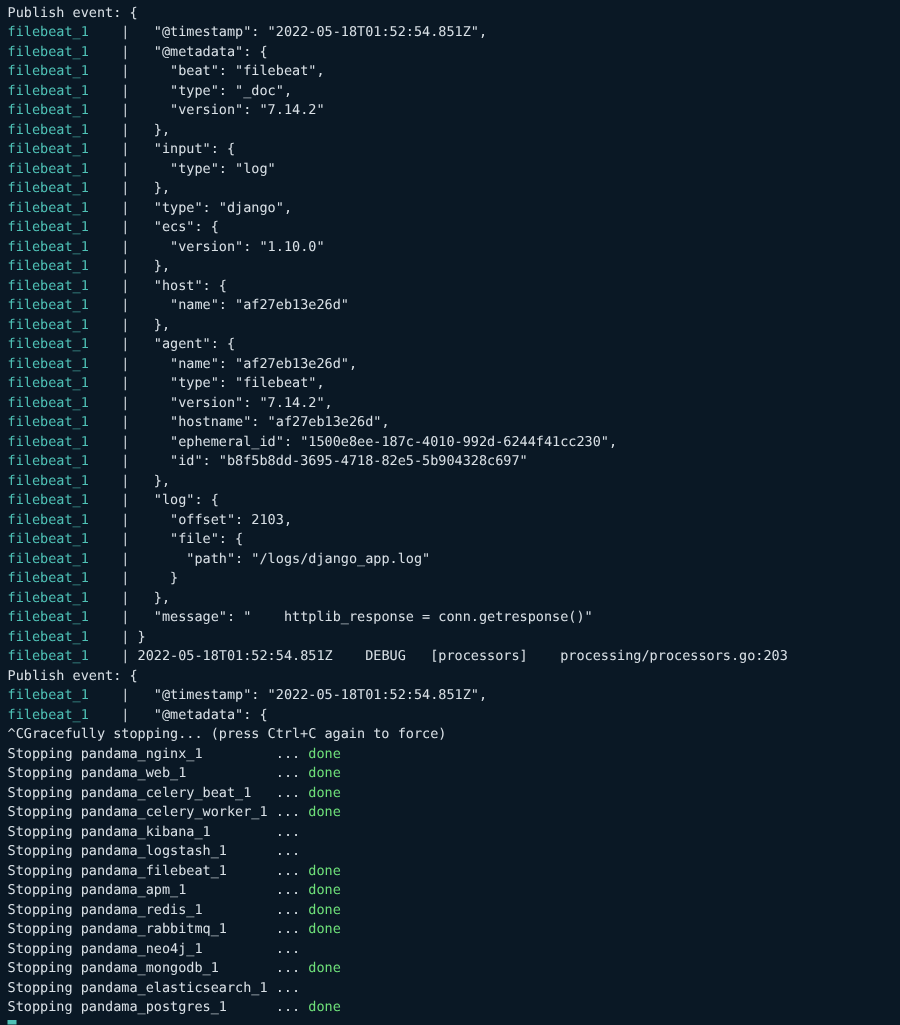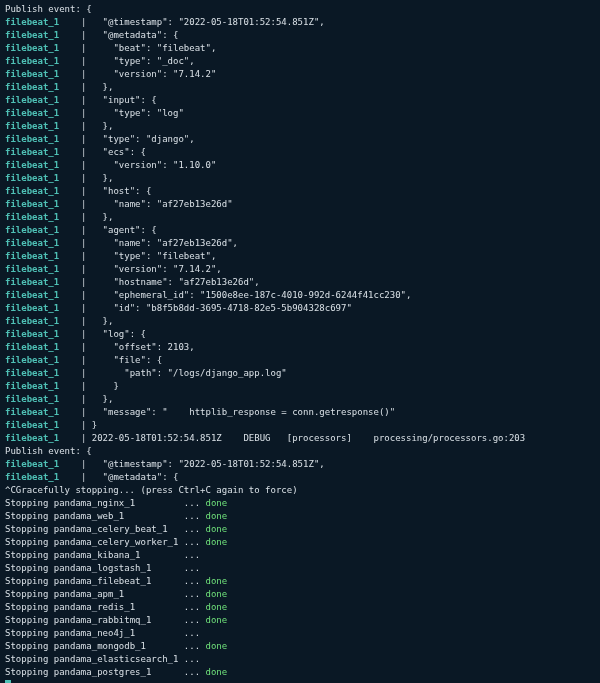--- a/index.html
+++ b/index.html
@@ -12,21 +12,21 @@
     font-family: "Menlo", "Consolas", "DejaVu Sans Mono", monospace;
     font-size: 9px;
     line-height: 13px;
     overflow: hidden;
   }
   #terminal {
     padding: 3px 5px 0 5px;
     white-space: pre;
   }
   .line { display: block; }
-  .prefix { color: #4fc1b6; font-weight: bold; } 
+  .prefix { color: #4fc1b6; } 
   .pipe   { color: #cfd6dc; }
   .key    { color: #d9e0e6; }
   .green  { color: #6fe07a; }
   .plain  { color: #d9e0e6; }
   .cursor {
     display: inline-block;
     width: 6px;
     height: 12px;
     background: #4fc1b6;
     vertical-align: bottom;

